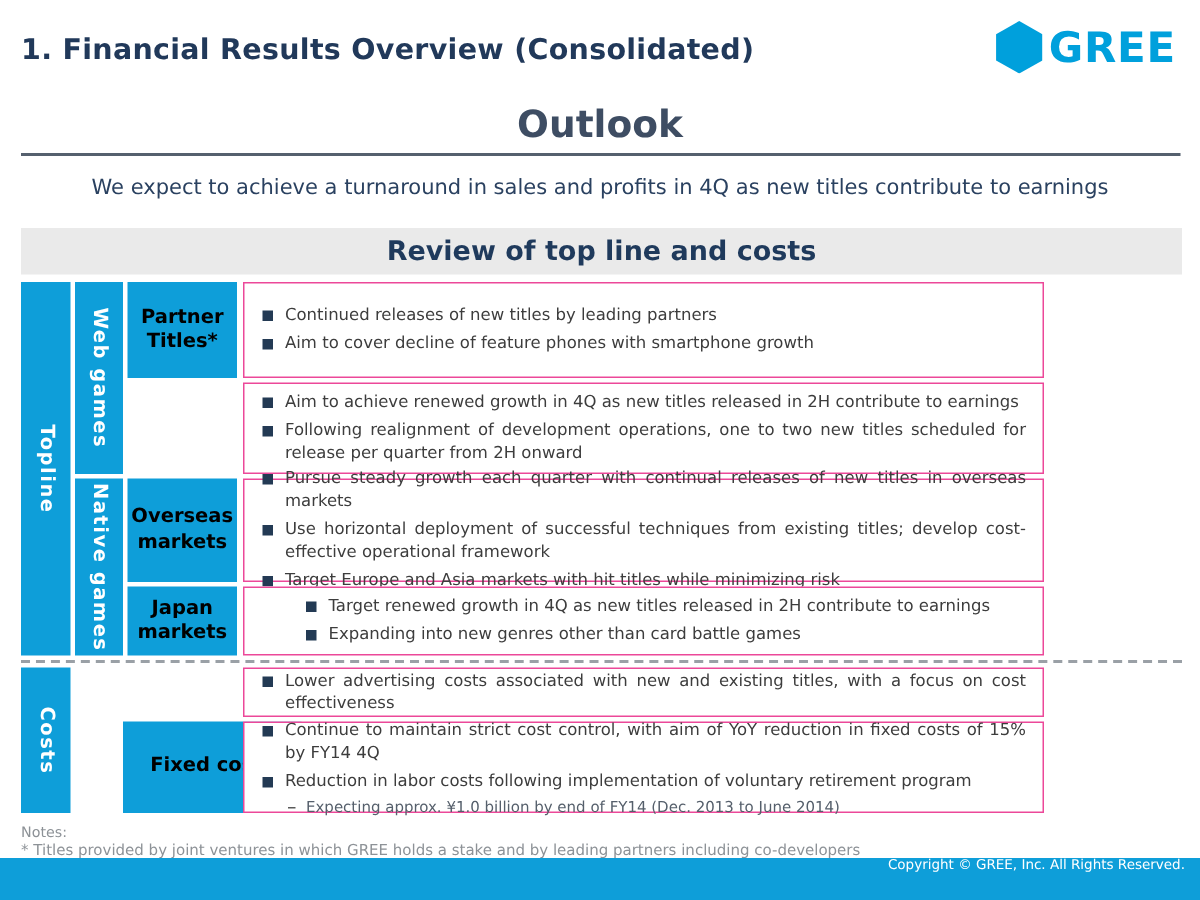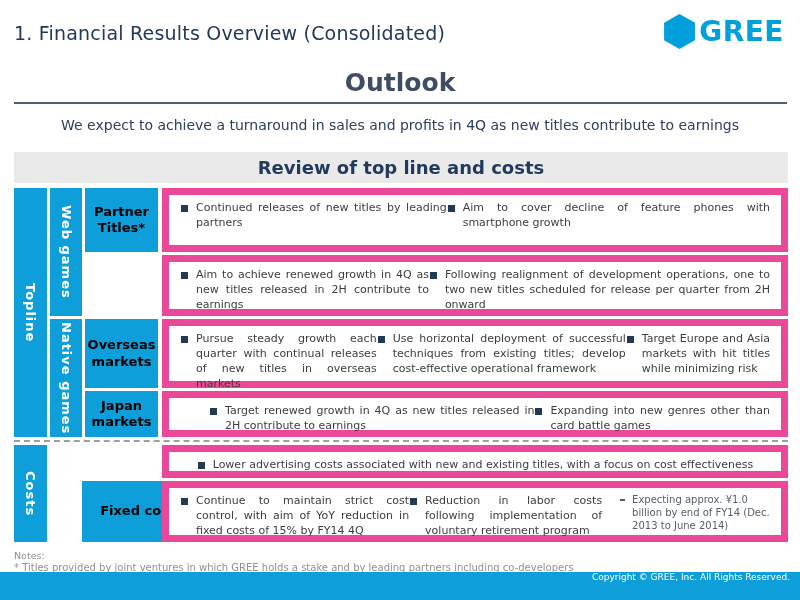--- a/index.html
+++ b/index.html
@@ -3,21 +3,21 @@
 <meta charset="utf-8">
 <style>
   * { margin:0; padding:0; box-sizing:border-box; }
   html,body { background:#fff; }
   .slide {
     position:relative; width:800px; height:600px; background:#ffffff;
     font-family:"DejaVu Sans","Liberation Sans",sans-serif; overflow:hidden;
   }
   .slide-title {
     position:absolute; left:14px; top:22px;
-    font-size:19px; font-weight:normal; color:#21395a; letter-spacing:0.2px;
+    font-size:19px; font-weight:bold; color:#21395a; letter-spacing:0.2px;
   }
   .logo { position:absolute; right:16px; top:14px; display:flex; align-items:center; gap:4px; }
   .logo-hex { width:31px; height:35px; display:block; }
   .logo-word { font-size:28px; font-weight:bold; color:#00a0dc; letter-spacing:0.5px; }
   .outlook-title {
     position:absolute; left:0; right:0; top:68px; text-align:center;
     font-size:25px; font-weight:bold; color:#3e4d63;
   }
   .outlook-rule { position:absolute; left:14px; right:13px; top:102px; height:2px; background:#55606e; }
   .lead {
@@ -37,23 +37,23 @@
   .vcell span {
     writing-mode:vertical-rl; text-orientation:mixed;
     color:#ffffff; font-weight:bold; font-size:13px; letter-spacing:1px;
   }
   .lcell {
     position:absolute; display:flex; align-items:center; justify-content:center;
     text-align:center;
   }
   .lcell span { color:#000000; font-weight:bold; font-size:13px; white-space:pre-line; line-height:1.25; }
   .content-box {
-    position:absolute; left:162px; width:626px; background:#ffffff;
-    border:7px solid #ec4899;
-    display:flex; flex-direction:row; justify-content:center;
+    position:absolute; left:162px; width:534px; background:#ffffff;
+    border:1px solid #ec4899;
+    display:flex; flex-direction:column; justify-content:center;
     padding:4px 11px;
   }
   .bullet { display:flex; align-items:flex-start; margin:2px 0; }
   .bullet-sq {
     flex:0 0 auto; width:7px; height:7px; background:#233a54; margin:4px 8px 0 1px;
   }
   .bullet-text {
     font-size:11px; color:#3d3d3d; line-height:1.36; text-align:justify; width:100%;
   }
   .subbullet { display:flex; align-items:flex-start; margin:1px 0 0 18px; }

